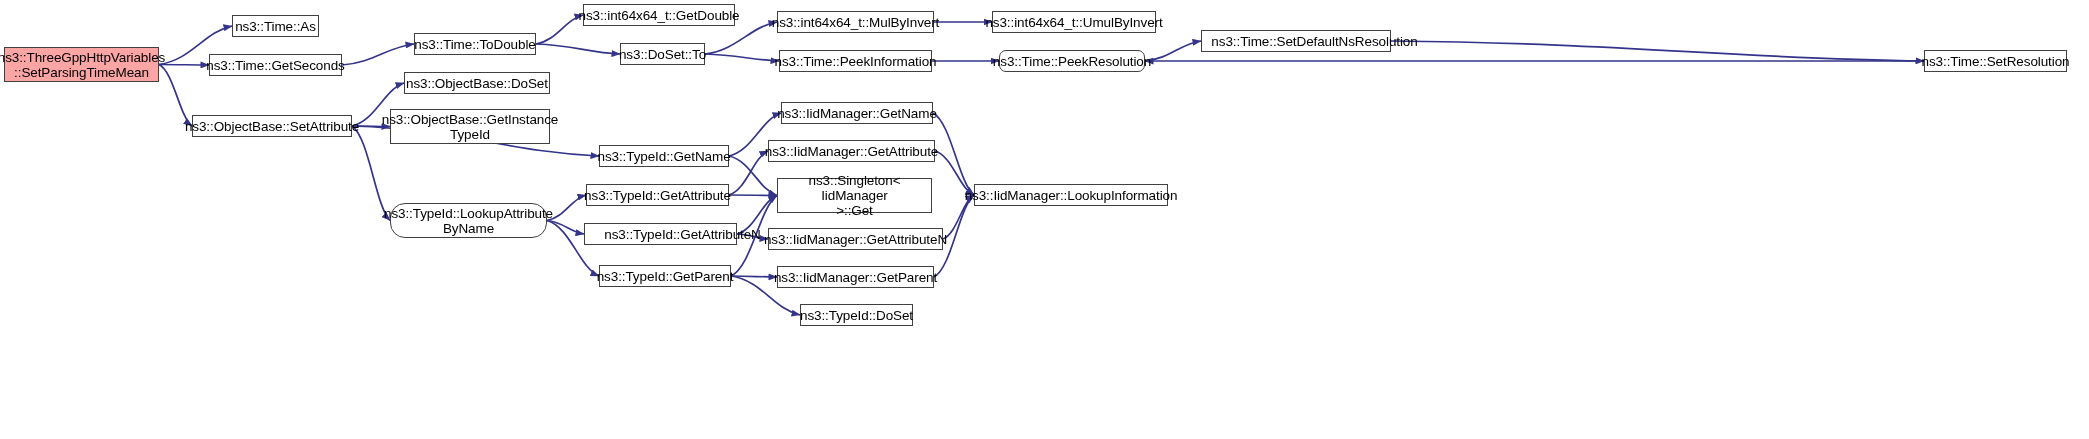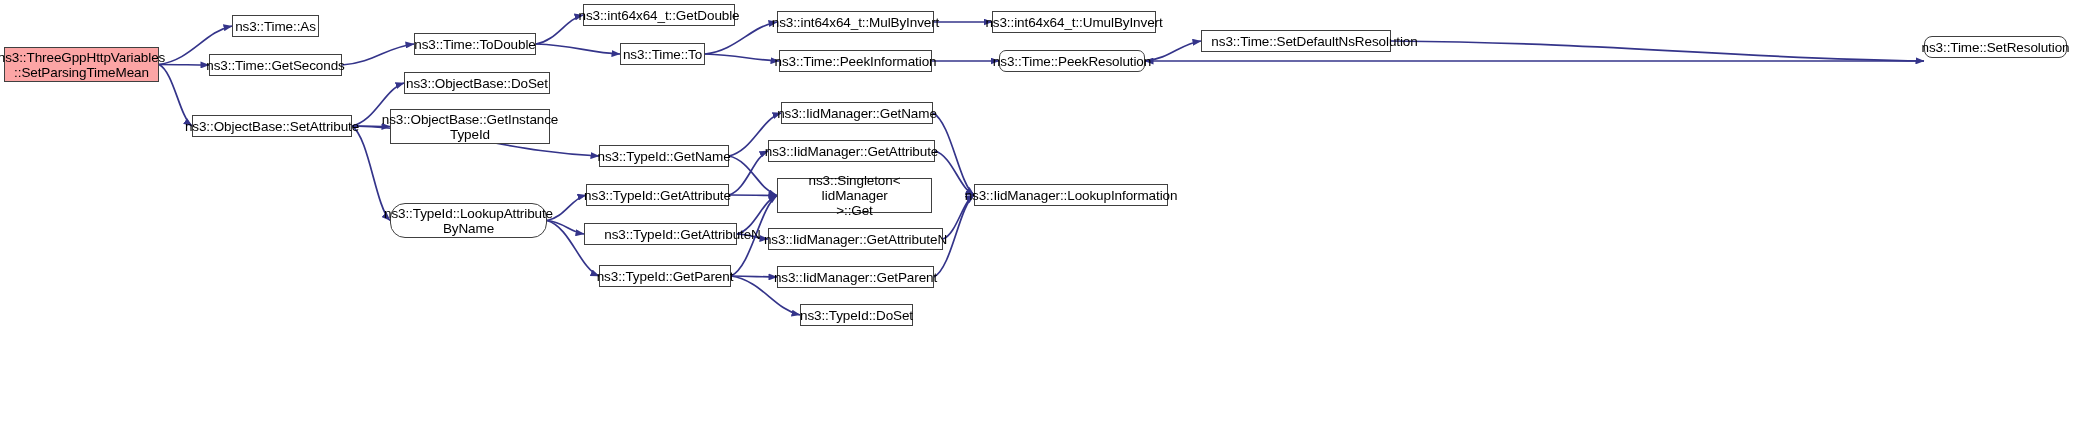--- a/index.html
+++ b/index.html
@@ -90,27 +90,27 @@
         <path d="M934,277 C952,267.16 958.8,207.3 974,195" marker-end="url(#arrow)"></path>
       </g>
   </svg>
   <div id="node-layer">
       <div class="node root" style="left: 4px; top: 47px; width: 155px; height: 35px;">ns3::ThreeGppHttpVariables
 ::SetParsingTimeMean</div>
       <div class="node" style="left: 232px; top: 15px; width: 87px; height: 22px;">ns3::Time::As</div>
       <div class="node" style="left: 209px; top: 54px; width: 133px; height: 22px;">ns3::Time::GetSeconds</div>
       <div class="node" style="left: 414px; top: 33px; width: 122px; height: 22px;">ns3::Time::ToDouble</div>
       <div class="node" style="left: 583px; top: 4px; width: 152px; height: 22px;">ns3::int64x64_t::GetDouble</div>
-      <div class="node" style="left: 620px; top: 43px; width: 85px; height: 22px;">ns3::Time::To</div>
+      <div class="node" style="left: 620px; top: 43px; width: 85px; height: 22px;">ns3::DoSet::To</div>
       <div class="node" style="left: 777px; top: 11px; width: 157px; height: 22px;">ns3::int64x64_t::MulByInvert</div>
       <div class="node" style="left: 779px; top: 50px; width: 153px; height: 22px;">ns3::Time::PeekInformation</div>
       <div class="node" style="left: 992px; top: 11px; width: 164px; height: 22px;">ns3::int64x64_t::UmulByInvert</div>
       <div class="node" style="left: 999px; top: 50px; width: 146px; height: 22px; border-radius: 7px;">ns3::Time::PeekResolution</div>
       <div class="node" style="left: 1201px; top: 30px; width: 190px; height: 22px; padding-left: 37px;">ns3::Time::SetDefaultNsResolution</div>
-      <div class="node" style="left: 1924px; top: 36px; width: 143px; height: 22px; border-radius: 8px;">ns3::Time::SetResolution</div>
+      <div class="node" style="left: 1924px; top: 50px; width: 143px; height: 22px;">ns3::Time::SetResolution</div>
       <div class="node" style="left: 404px; top: 72px; width: 146px; height: 22px;">ns3::ObjectBase::DoSet</div>
       <div class="node" style="left: 192px; top: 115px; width: 160px; height: 22px;">ns3::ObjectBase::SetAttribute</div>
       <div class="node" style="left: 390px; top: 109px; width: 160px; height: 35px;">ns3::ObjectBase::GetInstance
 TypeId</div>
       <div class="node" style="left: 781px; top: 102px; width: 152px; height: 22px;">ns3::IidManager::GetName</div>
       <div class="node" style="left: 599px; top: 145px; width: 130px; height: 22px;">ns3::TypeId::GetName</div>
       <div class="node" style="left: 768px; top: 140px; width: 167px; height: 22px;">ns3::IidManager::GetAttribute</div>
       <div class="node" style="left: 974px; top: 184px; width: 194px; height: 22px;">ns3::IidManager::LookupInformation</div>
       <div class="node" style="left: 586px; top: 184px; width: 143px; height: 22px;">ns3::TypeId::GetAttribute</div>
       <div class="node" style="left: 777px; top: 178px; width: 155px; height: 35px;">ns3::Singleton&lt; IidManager

